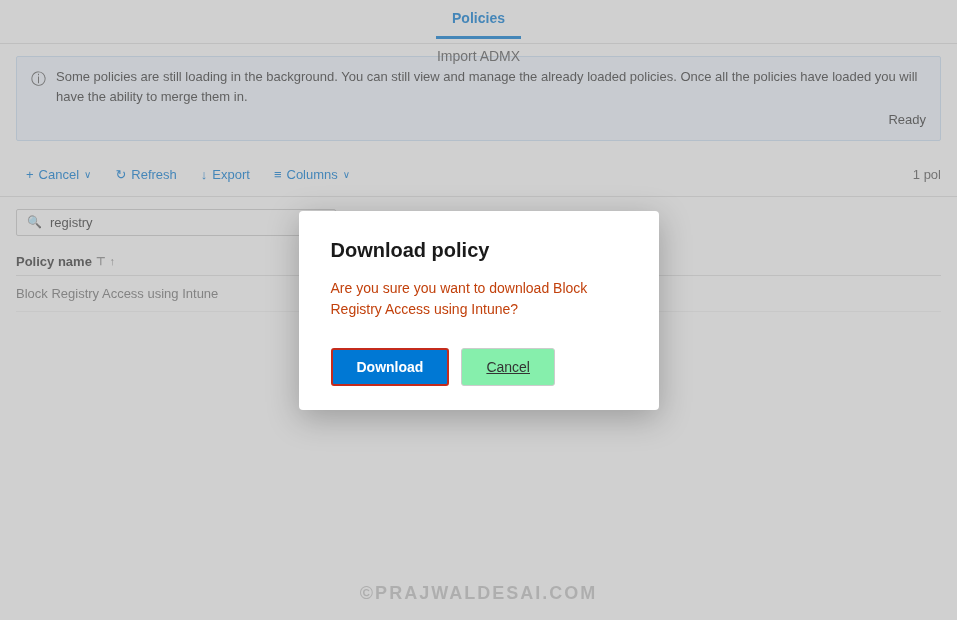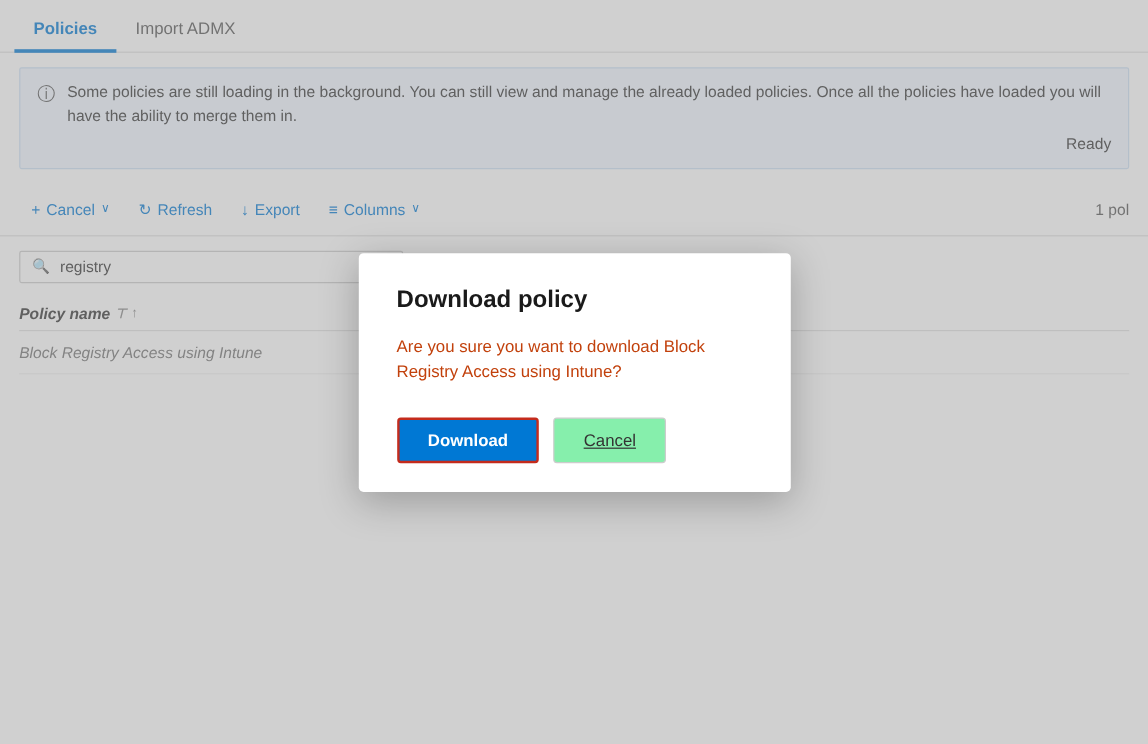--- a/index.html
+++ b/index.html
@@ -17,24 +17,25 @@
     .main-content {
       width: 100%;
       height: 100%;
       background: #fff;
       position: relative;
     }
 
     
     .tabs {
       display: flex;
-      align-items: flex-end;
+      align-items: center;
       border-bottom: 1px solid #e0e0e0;
-      padding: 0 12px;
+      padding: 0 24px;
       height: 44px;
+      flex-direction: column;
     }
     .tab {
       padding: 10px 16px;
       cursor: pointer;
       font-size: 14px;
       color: #555;
       border-bottom: 3px solid transparent;
       margin-bottom: -1px;
     }
     .tab.active {
@@ -122,21 +123,20 @@
       outline: none;
       font-size: 13px;
       color: #333;
       width: 100%;
       background: transparent;
     }
 
     
     .table-area {
       padding: 12px 16px 0;
-      font-style: italic;
     }
     .table-header {
       display: flex;
       align-items: center;
       padding: 6px 0;
       border-bottom: 1px solid #e0e0e0;
       font-weight: 600;
       font-size: 13px;
       color: #333;
     }
@@ -291,20 +291,21 @@
         <span>Policy name</span>
         <span class="filter-icon">⊤</span>
         <span class="filter-icon">↑</span>
       </div>
     </div>
     <div class="table-row">
       <a href="#">Block Registry Access using Intune</a>
     </div>
   </div>
 
+  <div class="watermark">©PRAJWALDESAI.COM</div>
 
   <div class="overlay">
     <div class="dialog">
       <div class="dialog-title">Download policy</div>
       <div class="dialog-body">Are you sure you want to download Block Registry Access using Intune?</div>
       <div class="dialog-actions">
         <button class="btn-download">Download</button>
         <button class="btn-cancel">Cancel</button>
       </div>
     </div>

